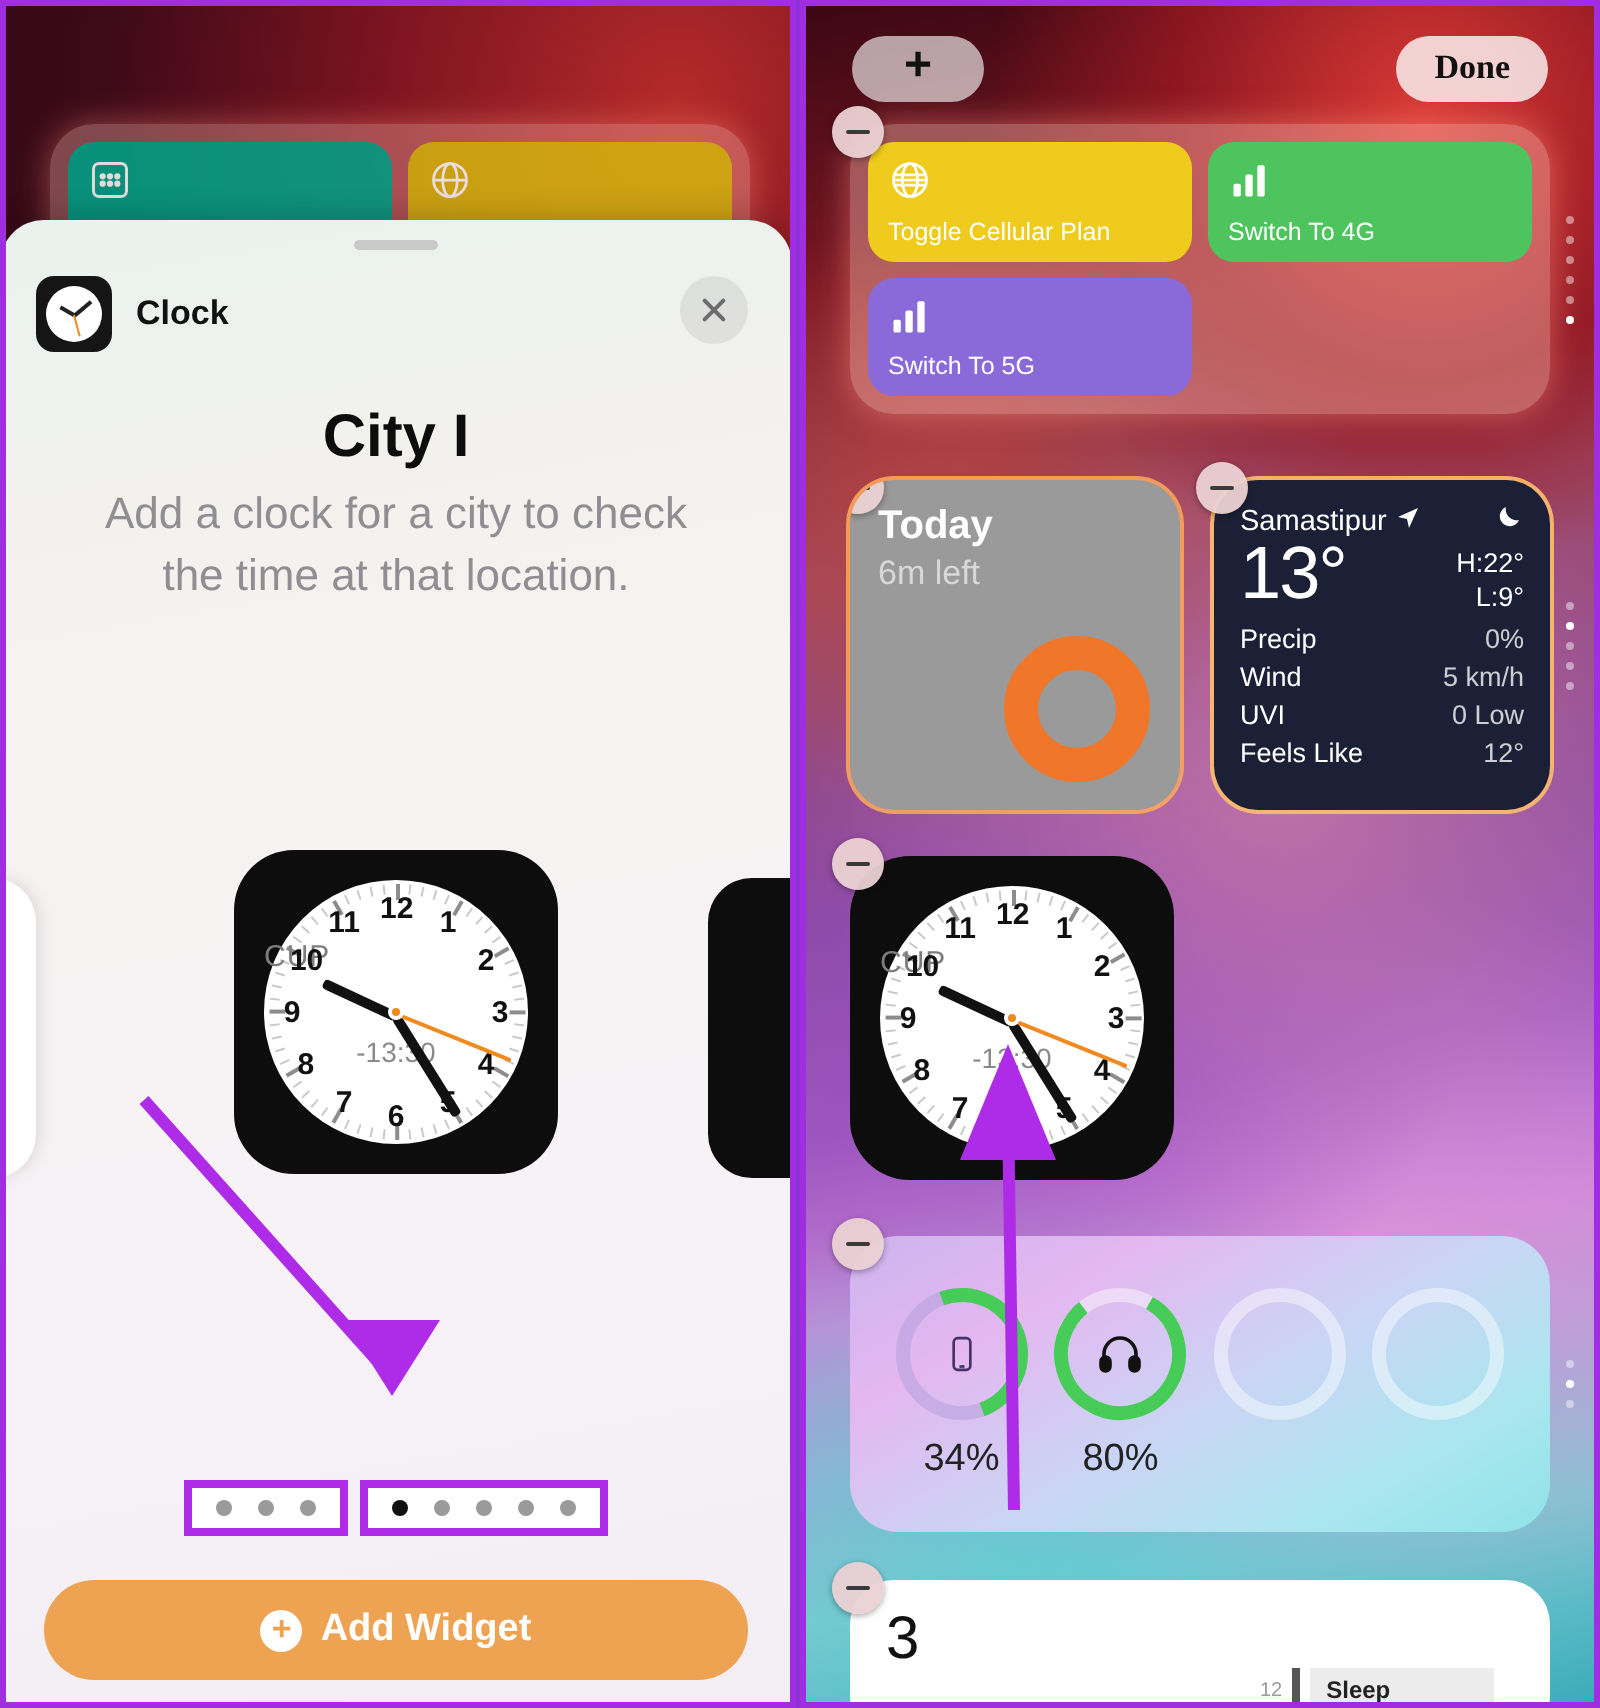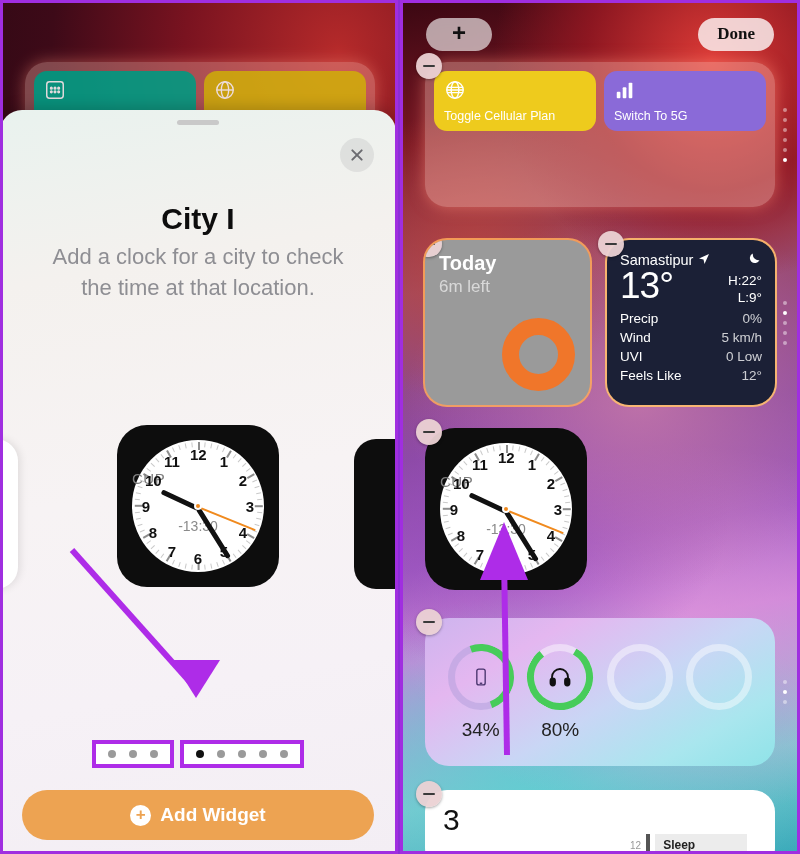--- a/index.html
+++ b/index.html
@@ -207,20 +207,30 @@
             </svg>
         </div>
       </div>
       <div class="sc" style="background:#3f9d4c"></div>
       <div class="sc" style="background:#6f55ad"></div>
     </div>
 
     <div class="sheet">
       <div class="grabber"></div>
 
+      <div class="sheethead">
+        <div class="appicon">
+          <div class="f">
+              <div class="hh"></div>
+              <div class="mm"></div>
+              <div class="ss"></div>
+            </div>
+        </div>
+        <div class="appname">Clock</div>
+      </div>
 
       <div class="closebtn">
         <svg viewBox="0 0 24 24" stroke="#6b6b70" stroke-width="3" stroke-linecap="round">
           <path d="M5 5 L19 19 M19 5 L5 19"></path>
           </svg>
       </div>
 
       <div class="sheet-title">City I</div>
       <div class="sheet-sub">Add a clock for a city to check the time at that location.</div>
 
@@ -377,20 +387,30 @@
         <div class="ic">
           <svg viewBox="0 0 24 24" width="22" height="22" fill="none" stroke="#fff" stroke-width="1.5">
             <circle cx="12" cy="12" r="9"></circle>
               <ellipse cx="12" cy="12" rx="4.2" ry="9"></ellipse>
             <path d="M3.2 9.2h17.6M3.2 14.8h17.6M3 12h18"></path>
             </svg>
         </div>
         <div class="lbl">Toggle Cellular Plan</div>
       </div>
 
+      <div class="sc" id="SC2" style="background: rgb(78, 196, 94);">
+        <div class="ic">
+          <svg viewBox="0 0 24 24" width="22" height="22" fill="#fff">
+            <rect x="3" y="14" width="4" height="7" rx="1"></rect>
+              <rect x="9.5" y="9" width="4" height="12" rx="1"></rect>
+            <rect x="16" y="4" width="4" height="17" rx="1"></rect>
+            </svg>
+        </div>
+        <div class="lbl">Switch To 4G</div>
+      </div>
 
       <div class="sc" id="SC3" style="background: rgb(138, 106, 216);">
         <div class="ic">
           <svg viewBox="0 0 24 24" width="22" height="22" fill="#fff">
             <rect x="3" y="14" width="4" height="7" rx="1"></rect>
               <rect x="9.5" y="9" width="4" height="12" rx="1"></rect>
             <rect x="16" y="4" width="4" height="17" rx="1"></rect>
             </svg>
         </div>
         <div class="lbl">Switch To 5G</div>

